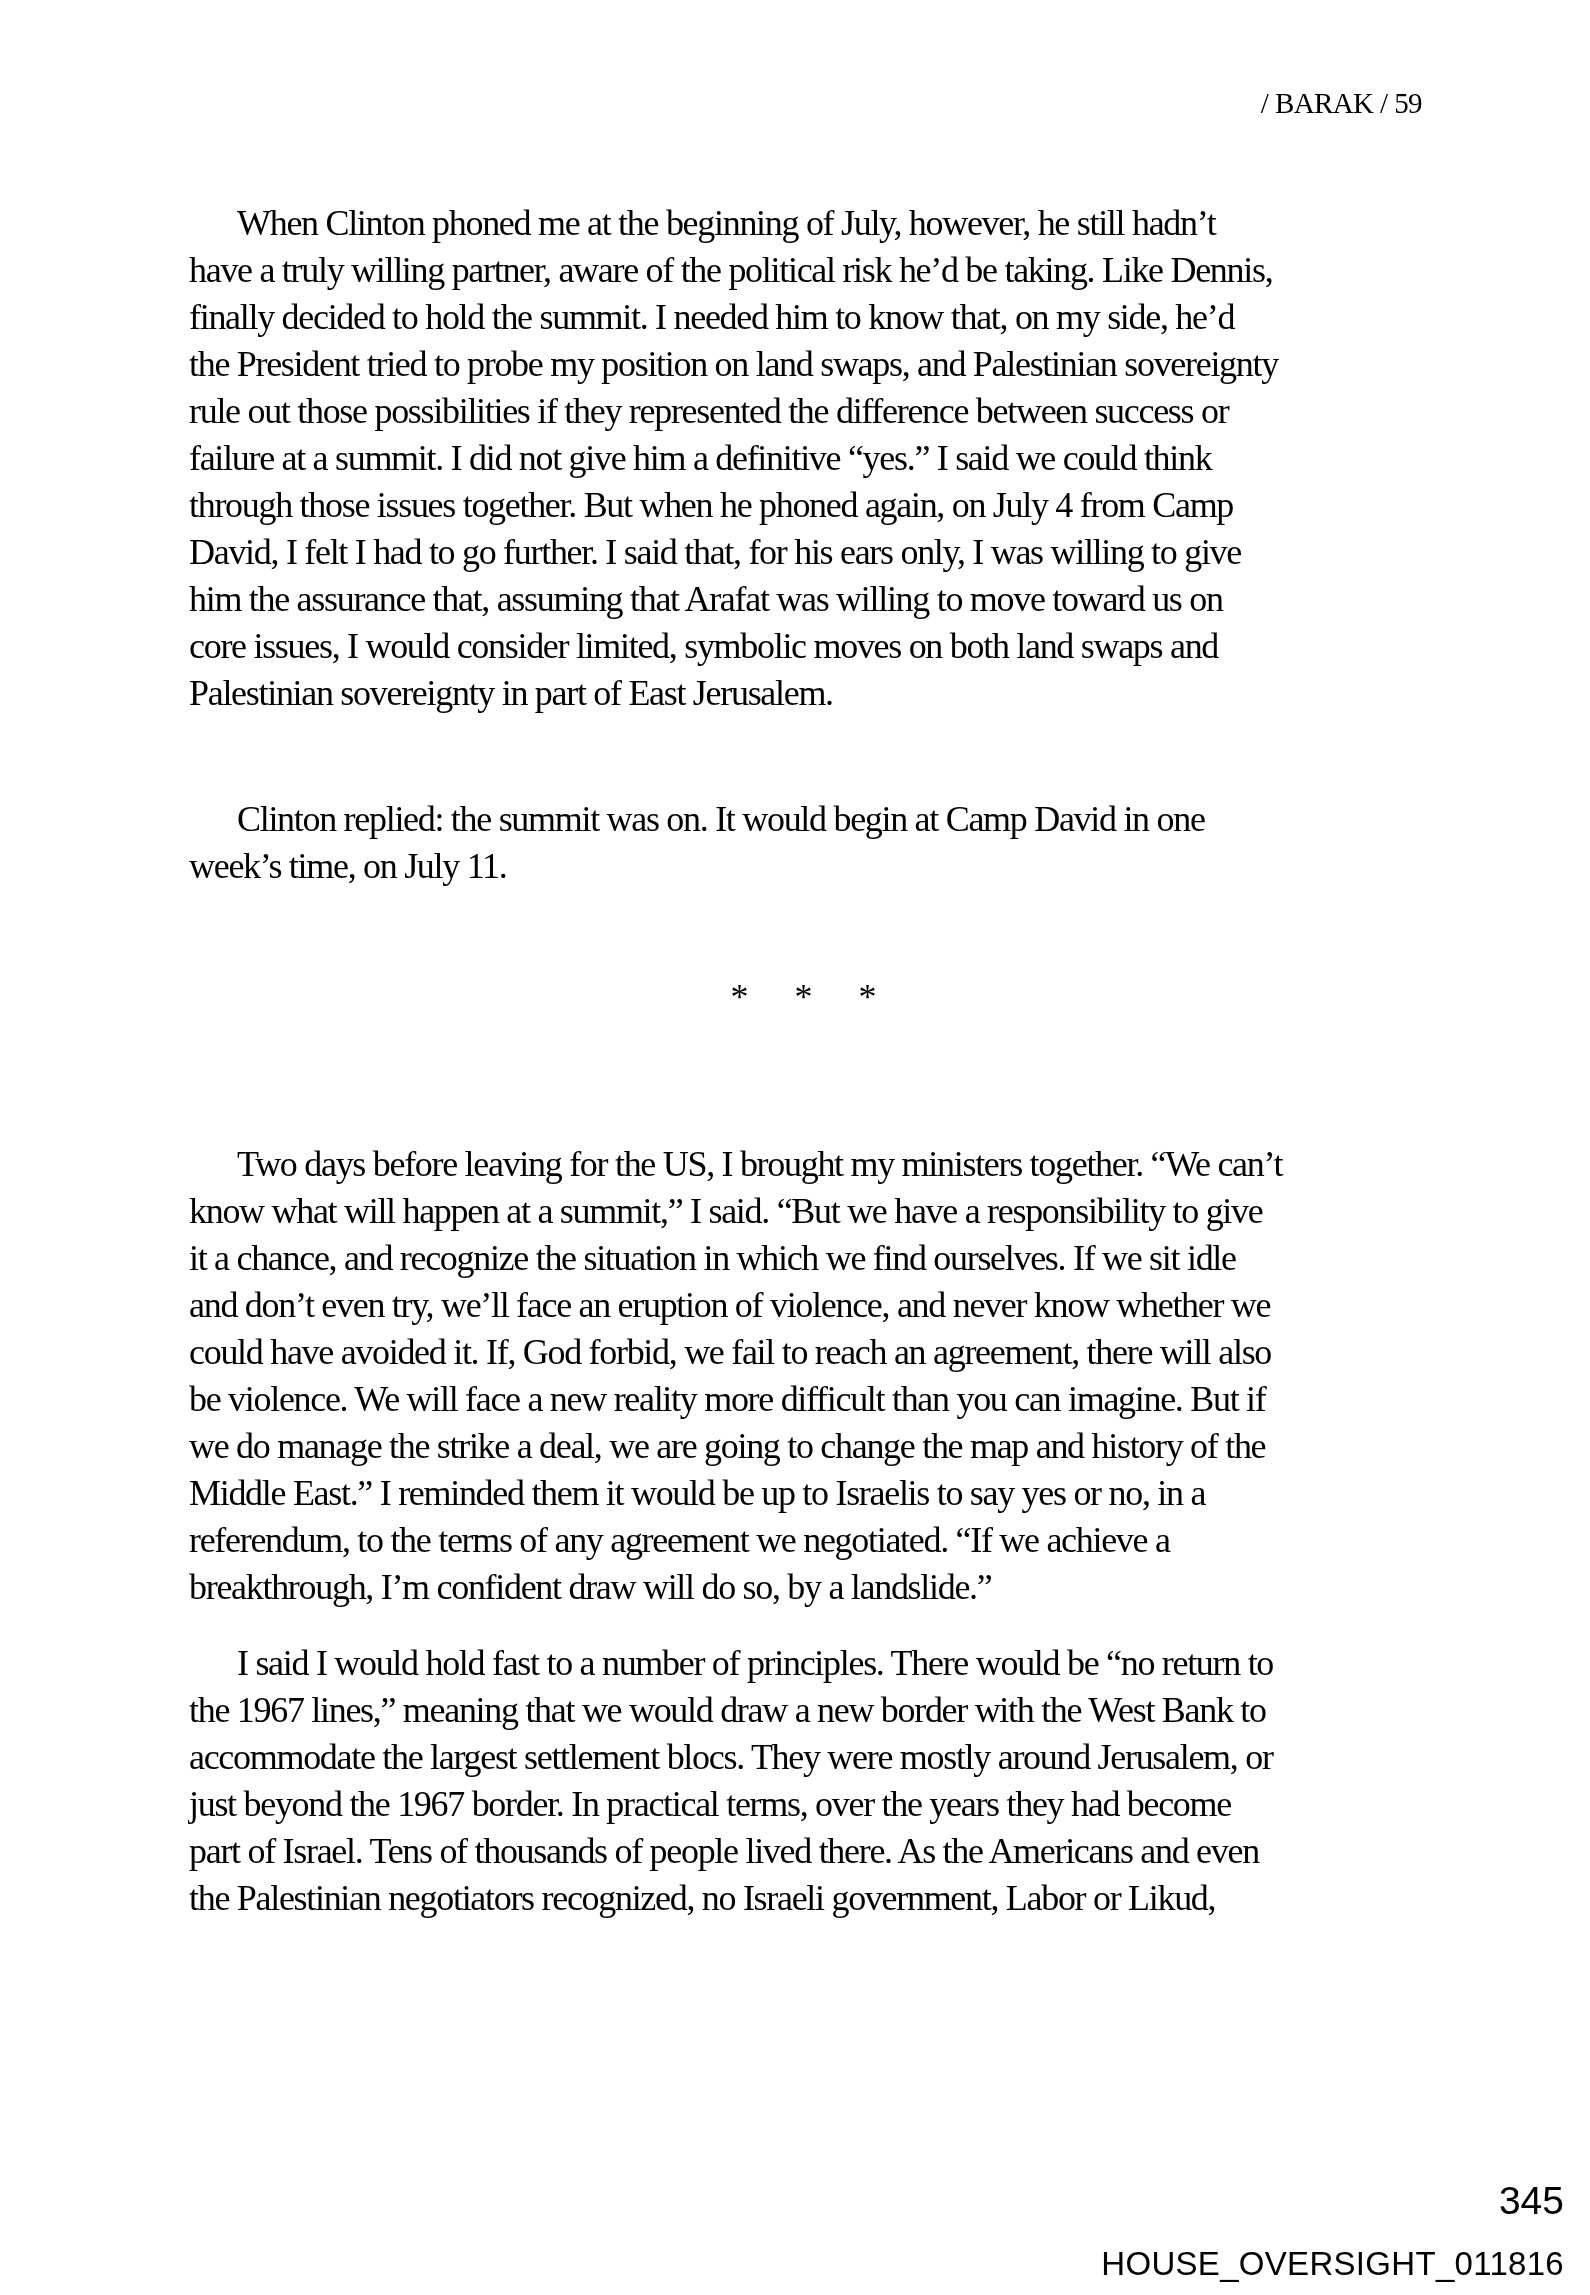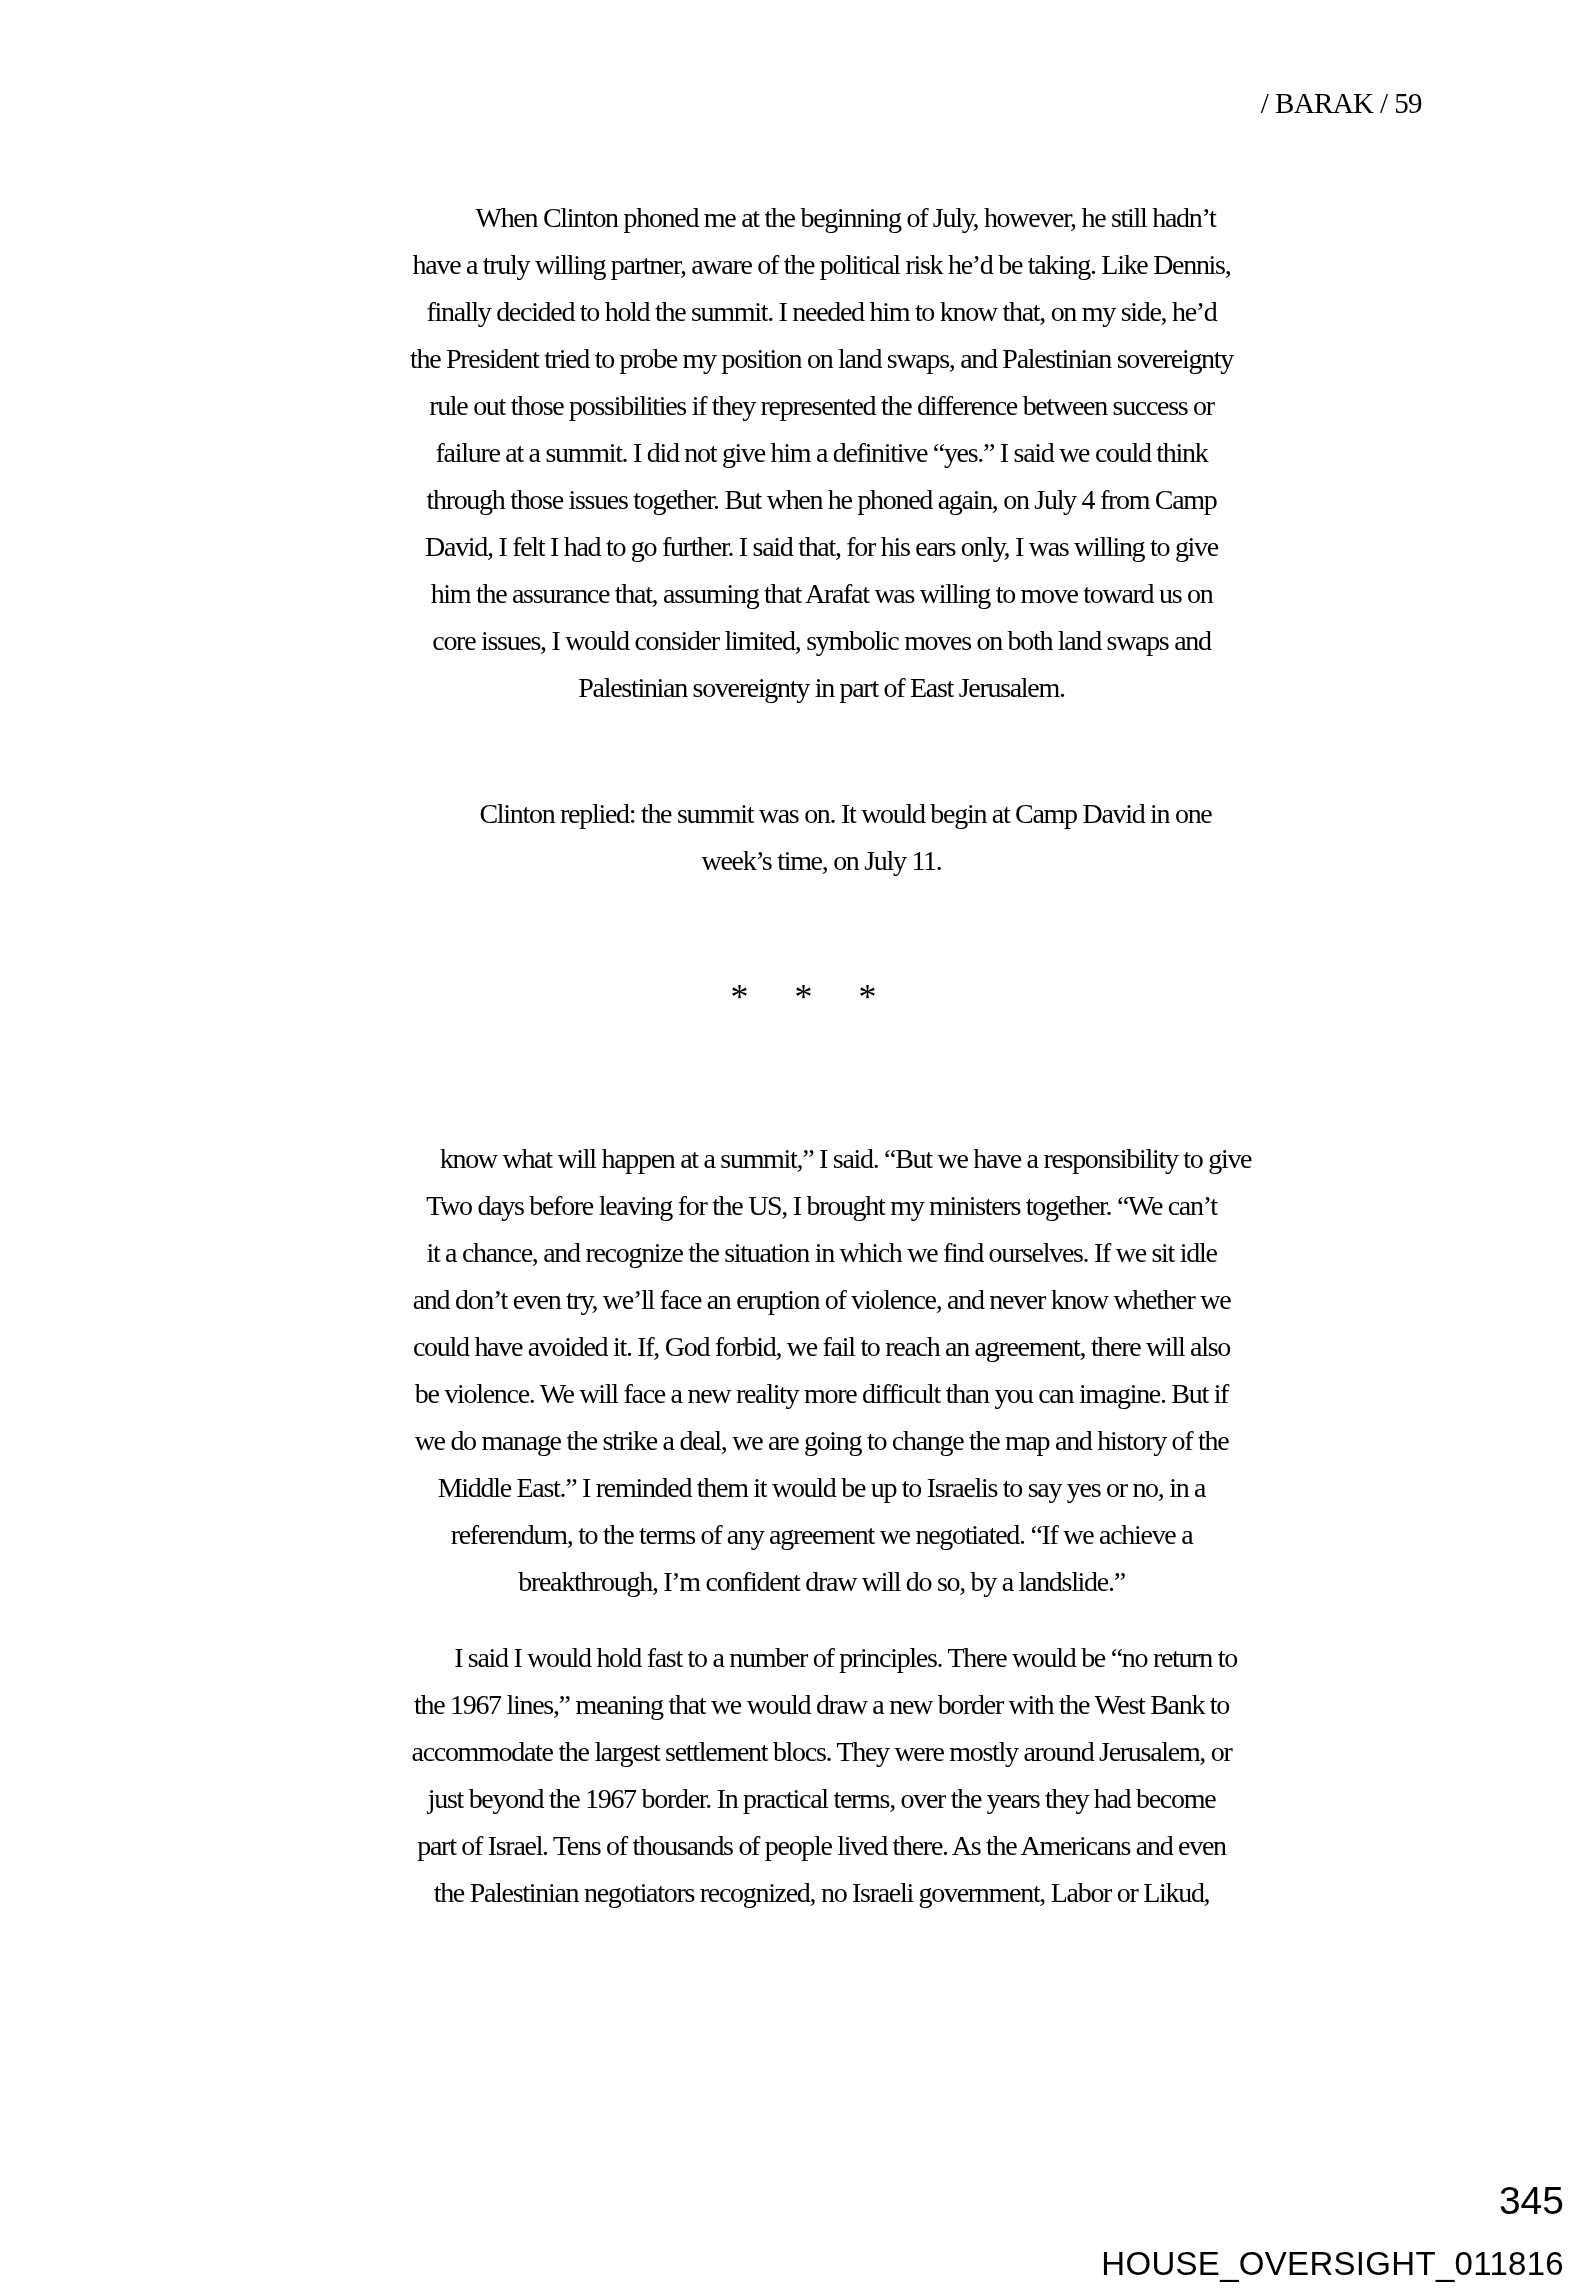--- a/index.html
+++ b/index.html
@@ -22,25 +22,24 @@
     top: 87px;
     right: 169px;
     font-size: 29px;
     letter-spacing: -0.6px;
     white-space: nowrap;
   }
   .para {
     position: absolute;
     left: 175px;
     width: 1277px;
-    margin: 8px;
-    font-size: 28px;
+    margin: 14px;
+    font-size: 36px;
     line-height: 47px;
     letter-spacing: -1.3px;
-    text-align: center;
   }
   .para .line {
     white-space: nowrap;
   }
   .para.indent .line:first-child {
     padding-left: 48px;
   }
   .p1 { top: 186px; }
   .p2 { top: 782px; }
   .p3 { top: 1127px; }
@@ -97,22 +96,22 @@
     </div>
 
   <div class="para indent p2">
       <div class="line">Clinton replied: the summit was on. It would begin at Camp David in one</div>
       <div class="line">week’s time, on July 11.</div>
     </div>
 
   <div class="separator">* * *</div>
 
   <div class="para indent p3">
+      <div class="line">Two days before leaving for the US, I brought my ministers together. “We can’t</div>
       <div class="line">know what will happen at a summit,” I said. “But we have a responsibility to give</div>
-      <div class="line">Two days before leaving for the US, I brought my ministers together. “We can’t</div>
       <div class="line">it a chance, and recognize the situation in which we find ourselves. If we sit idle</div>
       <div class="line">and don’t even try, we’ll face an eruption of violence, and never know whether we</div>
       <div class="line">could have avoided it. If, God forbid, we fail to reach an agreement, there will also</div>
       <div class="line">be violence. We will face a new reality more difficult than you can imagine. But if</div>
       <div class="line">we do manage the strike a deal, we are going to change the map and history of the</div>
       <div class="line">Middle East.” I reminded them it would be up to Israelis to say yes or no, in a</div>
       <div class="line">referendum, to the terms of any agreement we negotiated. “If we achieve a</div>
       <div class="line">breakthrough, I’m confident draw will do so, by a landslide.”</div>
     </div>
 

